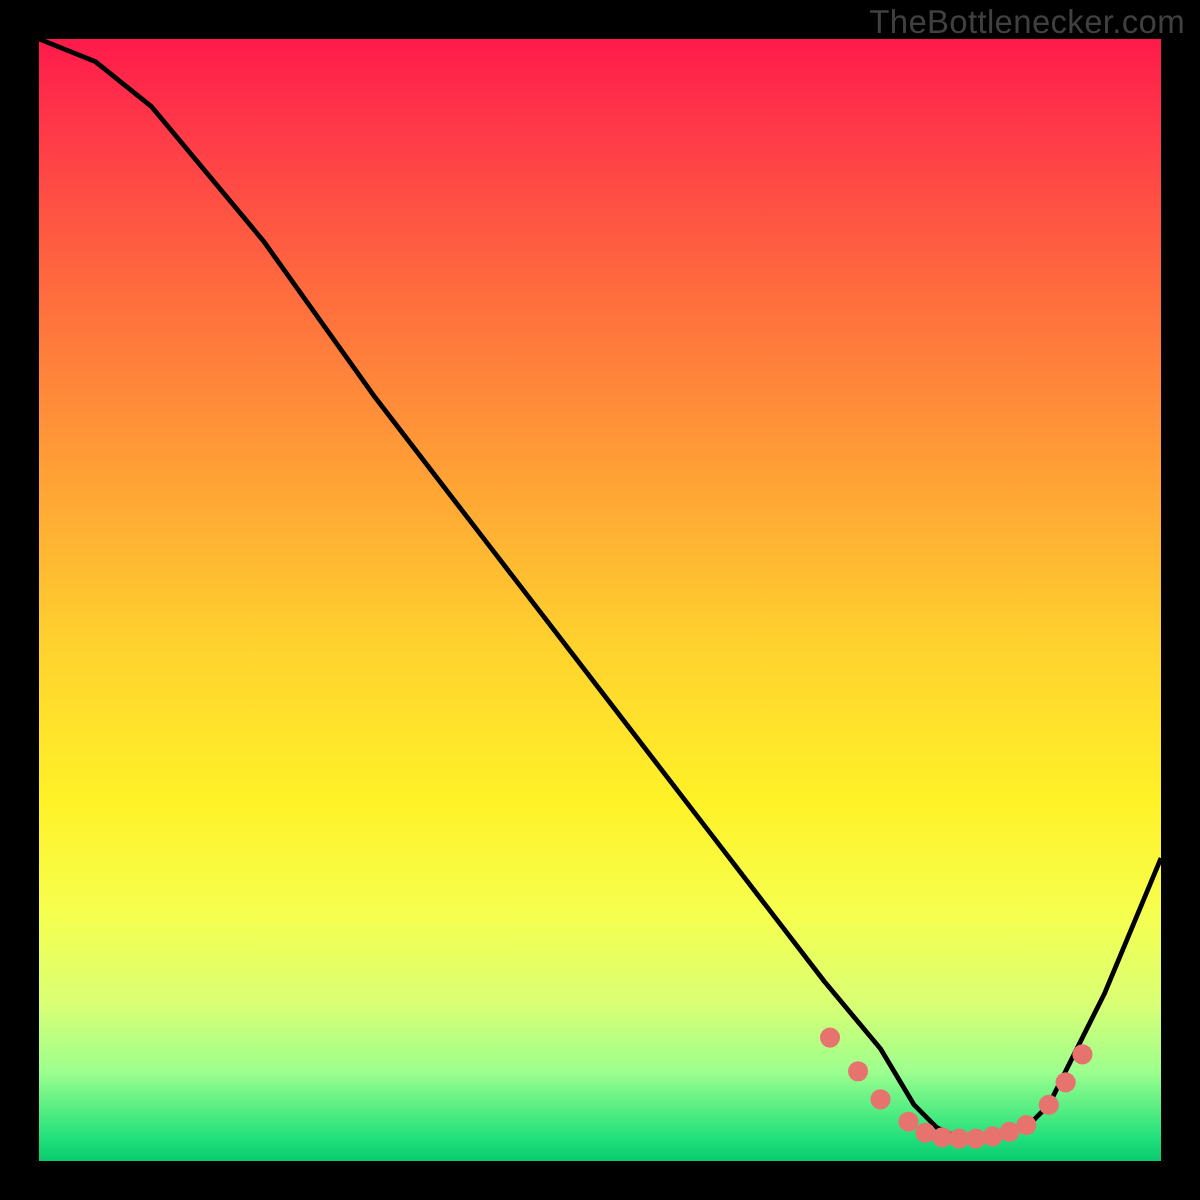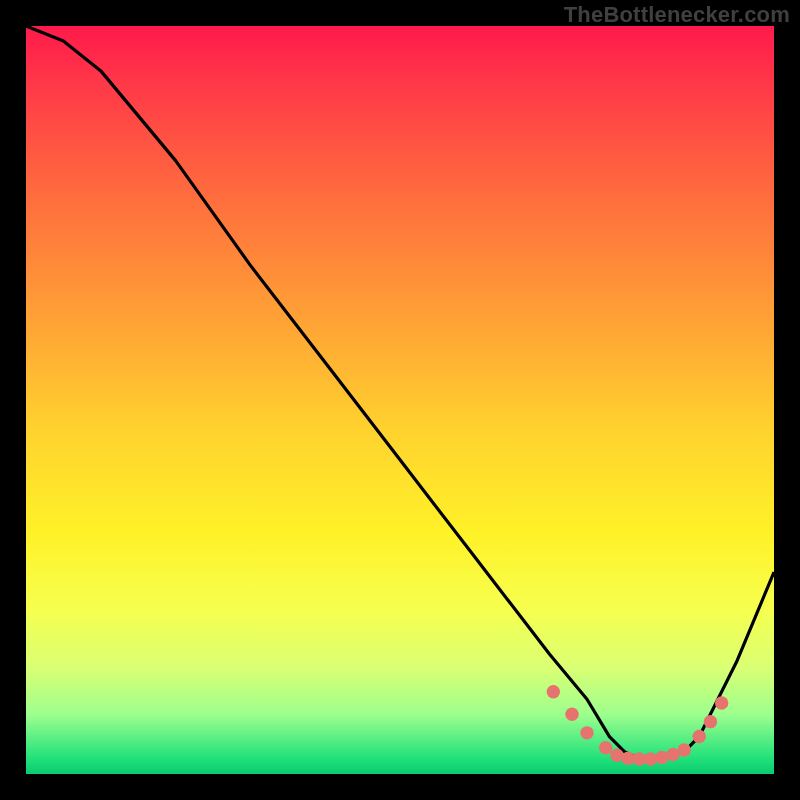--- a/index.html
+++ b/index.html
@@ -16,21 +16,21 @@
     width: 800px;
     height: 800px;
     background: #000;
   }
   .watermark {
     position: absolute;
     top: 2px;
     right: 10px;
     color: #404040;
     font-size: 22px;
-    font-weight: 700;
+    font-weight: 400;
     letter-spacing: 0.2px;
     z-index: 5;
     text-align: right;
   }
   .plot-area {
     position: absolute;
     left: 26px;
     top: 26px;
     width: 748px;
     height: 748px;

